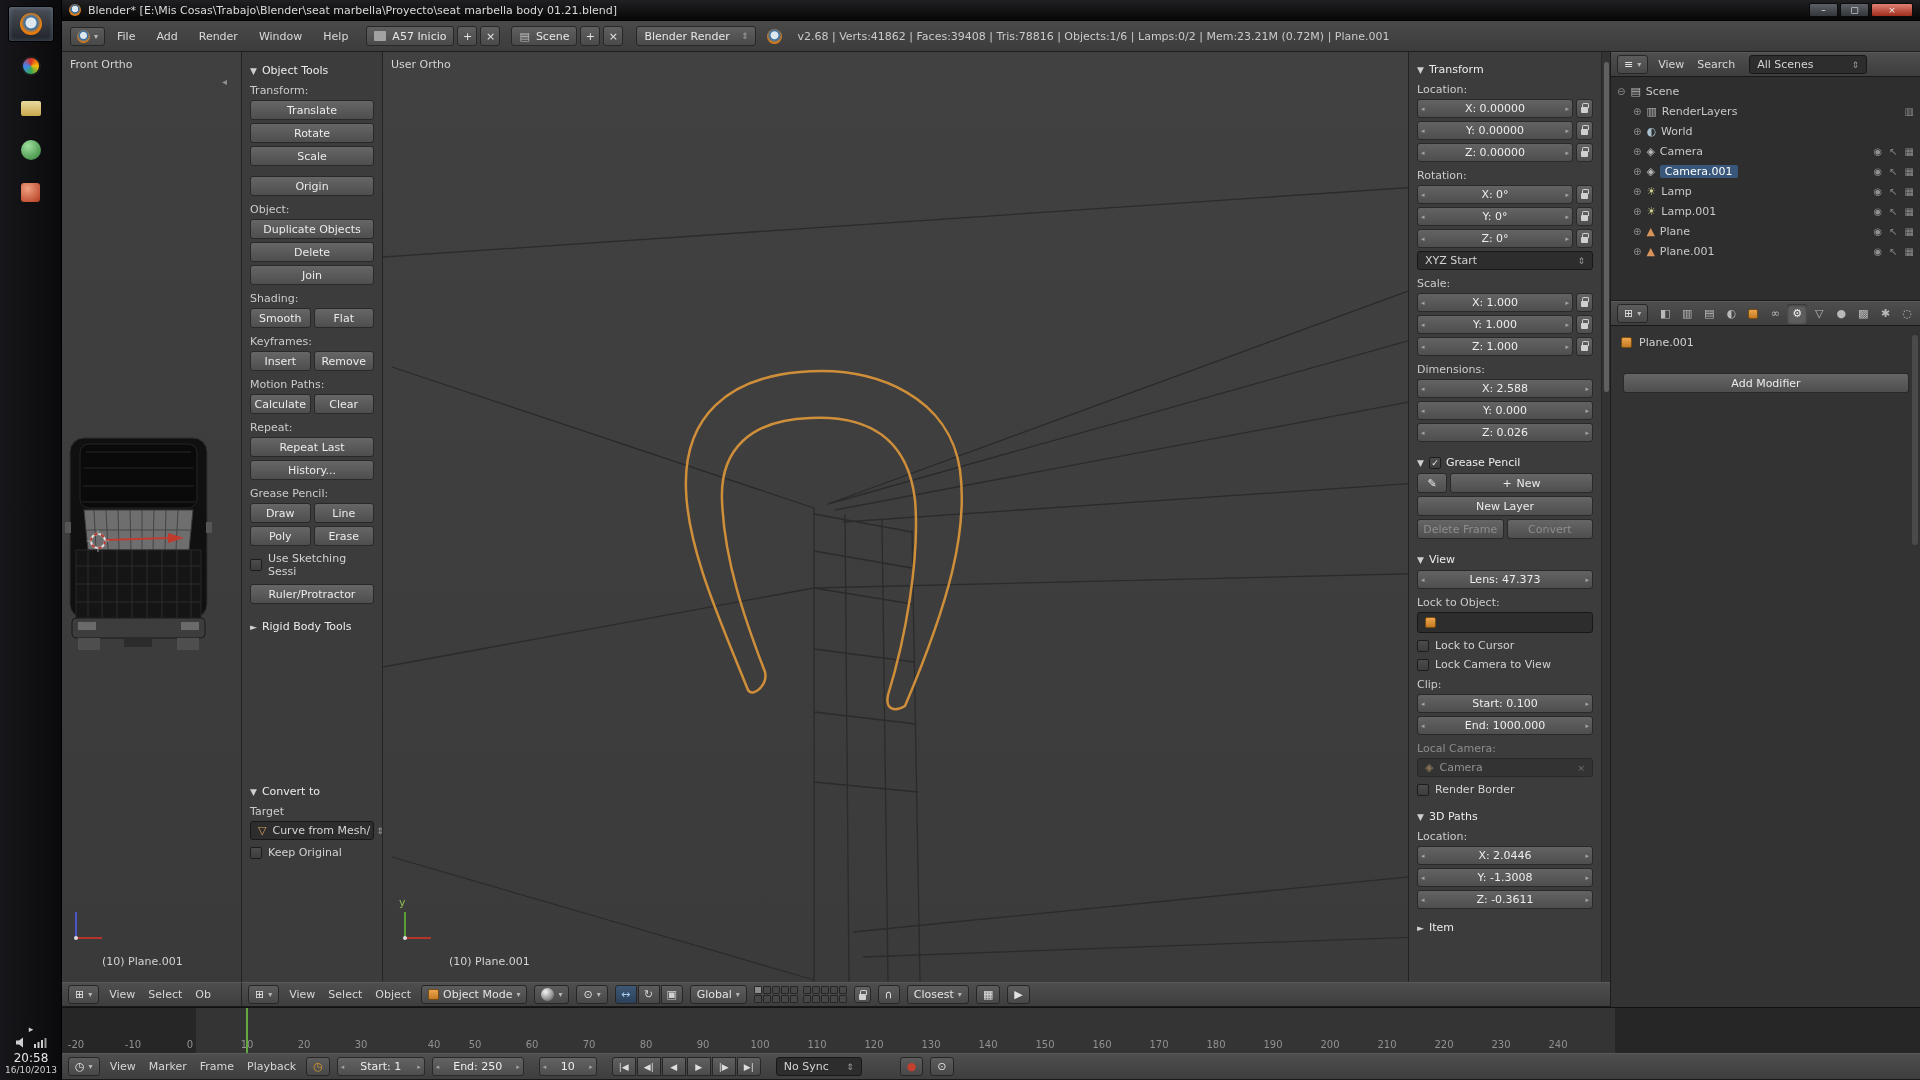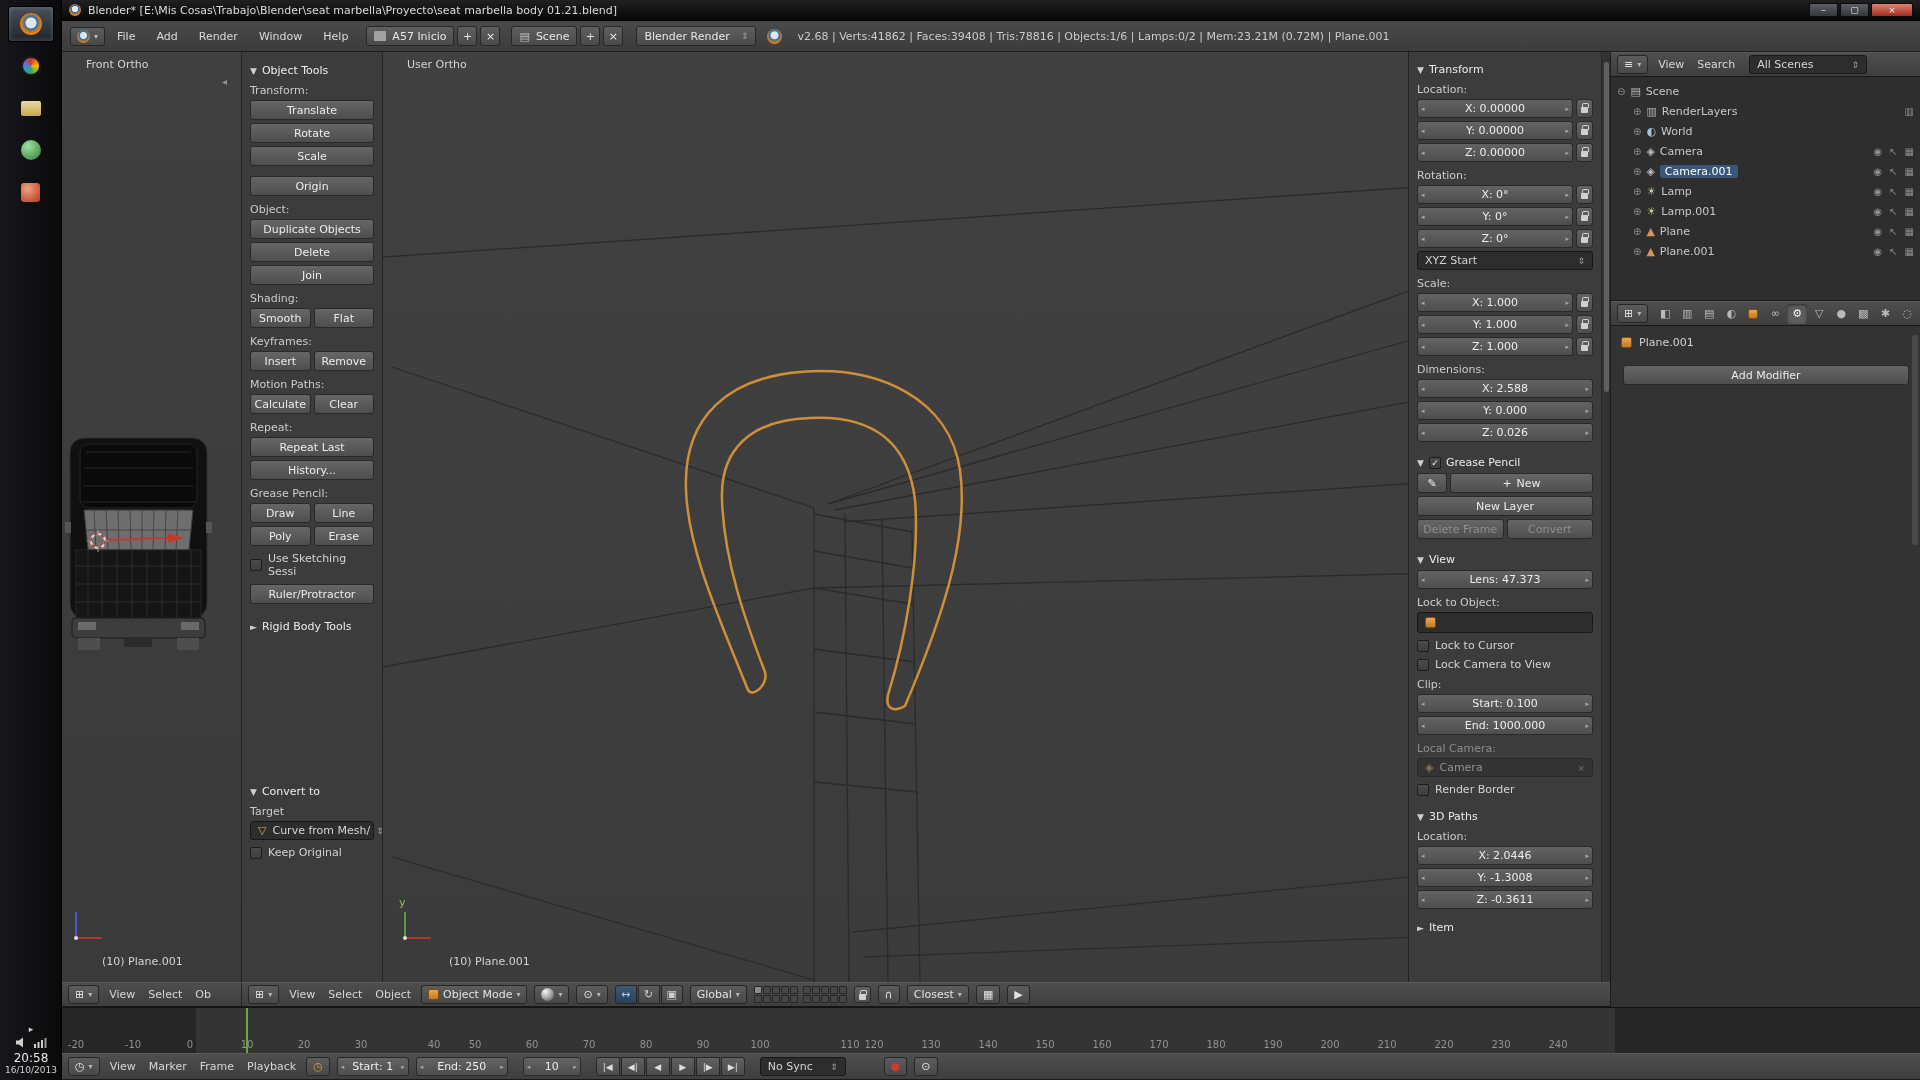--- a/index.html
+++ b/index.html
@@ -57,21 +57,21 @@
 
 #toolshelf{position:absolute;left:241px;top:52px;width:142px;height:930px;background:#3c3c3c;border-left:1px solid #242424;border-right:1px solid #242424;padding:5px 8px;overflow:hidden}
 #toolshelf .btn{margin:3px 0}
 #toolshelf .row2 .btn{margin:0}
 #npanel{position:absolute;left:1408px;top:52px;width:193px;height:930px;background:#3c3c3c;border-left:1px solid #222;padding:4px 8px;overflow:hidden}
 #npscroll{position:absolute;left:1601px;top:52px;width:9px;height:930px;background:#333;border-left:1px solid #262626}
 #npscroll .thumb{position:absolute;left:2px;top:10px;width:5px;height:330px;background:#606060;border-radius:3px}
 
 #front-view{position:absolute;left:62px;top:52px;width:179px;height:930px;background:linear-gradient(#404040,#3a3a3a);overflow:hidden}
 #main-view{position:absolute;left:383px;top:52px;width:1227px;height:930px;background:linear-gradient(#414141,#3b3b3b);overflow:hidden}
-.vplabel{position:absolute;left:24px;top:6px;color:#d4d4d4}
+.vplabel{position:absolute;left:8px;top:6px;color:#d4d4d4}
 .vpfooter{position:absolute;color:#d4d4d4}
 #front-hdr{position:absolute;left:62px;top:982px;width:179px;height:25px}
 #main-hdr{position:absolute;left:241px;top:982px;width:1369px;height:25px;border-left:1px solid #242424}
 .mgrp{display:flex;gap:1px}
 .mbtn{width:22px;height:19px;display:flex;align-items:center;justify-content:center;background:linear-gradient(#5c5c5c,#484848);border:1px solid #262626;color:#cfcfcf}
 .mbtn.first{border-radius:3px 0 0 3px}
 .mbtn.last{border-radius:0 3px 3px 0}
 .mbtn.on{background:linear-gradient(#3c5876,#2c415a);color:#a8cdf5}
 .layers{display:flex;gap:5px;align-items:center}
 .lgrid{display:grid;grid-template-columns:repeat(5,8px);grid-auto-rows:8px;gap:1px}
@@ -81,21 +81,21 @@
 #outliner{position:absolute;left:1610px;top:52px;width:310px;height:248px;background:#2e2e2e;border-left:1px solid #1c1c1c;overflow:hidden}
 .olrow{display:flex;align-items:center;height:20px;padding:0 6px;gap:5px;color:#c8c8c8}
 .olrow.child{padding-left:22px}
 .olicons{margin-left:auto;display:flex;gap:7px;color:#8f8f8f;font-size:10px}
 .sel{background:#39577a;border-radius:2px;padding:0 5px;color:#fff}
 #props{position:absolute;left:1610px;top:300px;width:310px;height:707px;background:#333;border-left:1px solid #1c1c1c;border-top:1px solid #1c1c1c}
 .ptabs{display:flex;gap:2px;align-items:center}
 .ptab{width:20px;height:20px;display:flex;align-items:center;justify-content:center;color:#b9b9b9;border-radius:3px;font-size:11px}
 .ptab.on{background:#5d5d5d;color:#f4f4f4;box-shadow:inset 0 1px 3px rgba(0,0,0,.55)}
 .pctx{display:flex;align-items:center;gap:7px;padding:10px 10px 4px;color:#d2d2d2}
-.addmod{margin:12px 12px;width:286px}
+.addmod{margin:20px 12px;width:286px}
 .pscroll{position:absolute;right:2px;top:34px;width:6px;height:210px;background:#575757;border-radius:3px;opacity:.65}
 
 #tl-scrub{position:absolute;left:62px;top:1007px;width:1858px;height:46px;background:#262626;border-top:1px solid #121212;overflow:hidden}
 .range{position:absolute;left:134px;top:0;width:1419px;height:46px;background:#343434}
 .tick{position:absolute;bottom:3px;transform:translateX(-50%);color:#919191;font-size:10px}
 .playhead{position:absolute;left:184px;top:0;width:2px;height:46px;background:#63a93f}
 #tl-hdr{position:absolute;left:62px;top:1053px;width:1858px;height:27px}
 .tbtn{min-width:24px;height:19px;display:flex;align-items:center;justify-content:center;background:linear-gradient(#606060,#4b4b4b);border:1px solid #262626;color:#dedede;font-size:9px;padding:0 4px}
 .tbtn.first{border-radius:3px 0 0 3px}
 .tbtn.last{border-radius:0 3px 3px 0}
@@ -741,21 +741,21 @@
     <span class="tick" style="left:185px">10</span>
     <span class="tick" style="left:242px">20</span>
     <span class="tick" style="left:299px">30</span>
     <span class="tick" style="left:372px">40</span>
     <span class="tick" style="left:413px">50</span>
     <span class="tick" style="left:470px">60</span>
     <span class="tick" style="left:527px">70</span>
     <span class="tick" style="left:584px">80</span>
     <span class="tick" style="left:641px">90</span>
     <span class="tick" style="left:698px">100</span>
-    <span class="tick" style="left:788px">110</span>
+    <span class="tick" style="left:755px">110</span>
     <span class="tick" style="left:812px">120</span>
     <span class="tick" style="left:869px">130</span>
     <span class="tick" style="left:926px">140</span>
     <span class="tick" style="left:983px">150</span>
     <span class="tick" style="left:1040px">160</span>
     <span class="tick" style="left:1097px">170</span>
     <span class="tick" style="left:1154px">180</span>
     <span class="tick" style="left:1211px">190</span>
     <span class="tick" style="left:1268px">200</span>
     <span class="tick" style="left:1325px">210</span>
@@ -770,21 +770,21 @@
       <span>◷</span>
       <span class="dai">▾</span>
     </span>
     <span class="hmi">View</span>
     <span class="hmi">Marker</span>
     <span class="hmi">Frame</span>
     <span class="hmi">Playback</span>
     <span class="hbtn" style="color:#d99b2b">
         <span>◷</span>
       </span>
-    <span class="fld" style="width:72px">
+    <span class="fld" style="width:88px">
         <span>Start: 1</span>
       </span>
     <span class="fld" style="width:92px">
         <span>End: 250</span>
       </span>
     <span class="fld" style="width:58px;margin-left:8px">
         <span>10</span>
       </span>
     <span class="tgroup" style="margin-left:8px">
       <span class="tbtn first">|◀</span>

